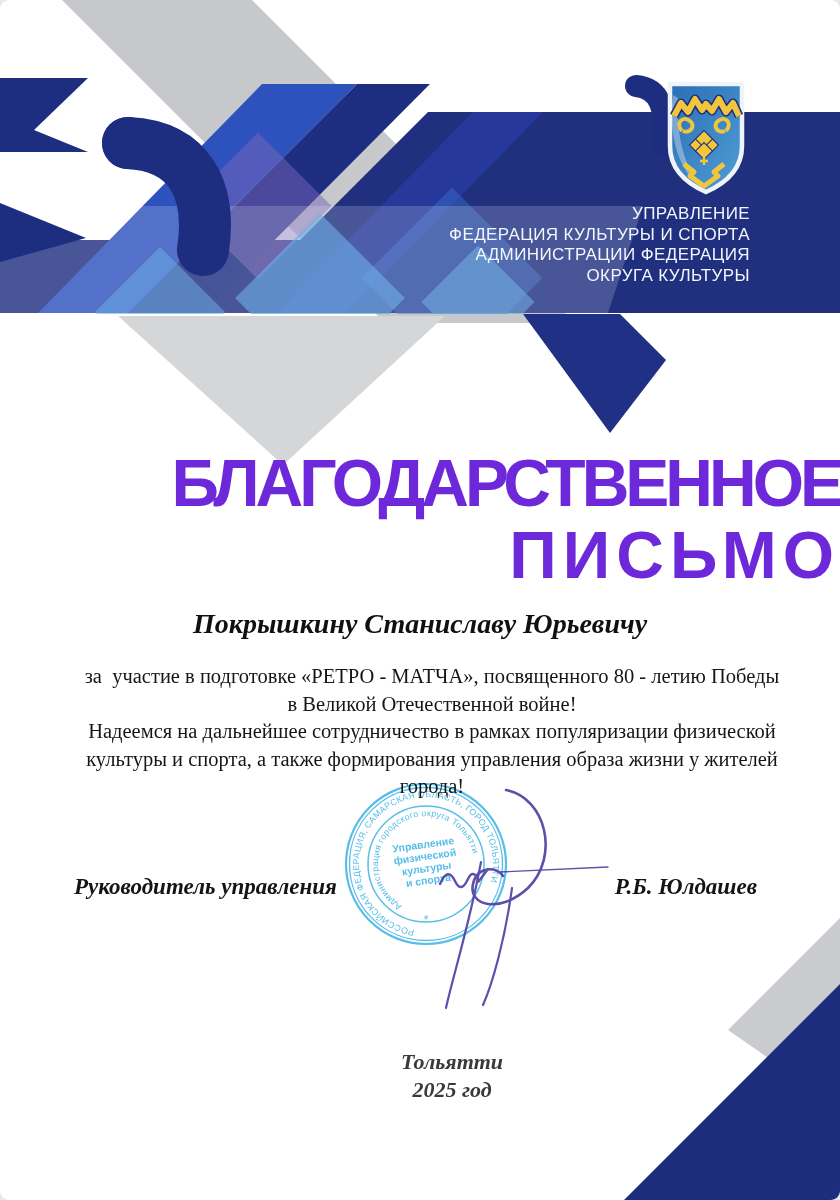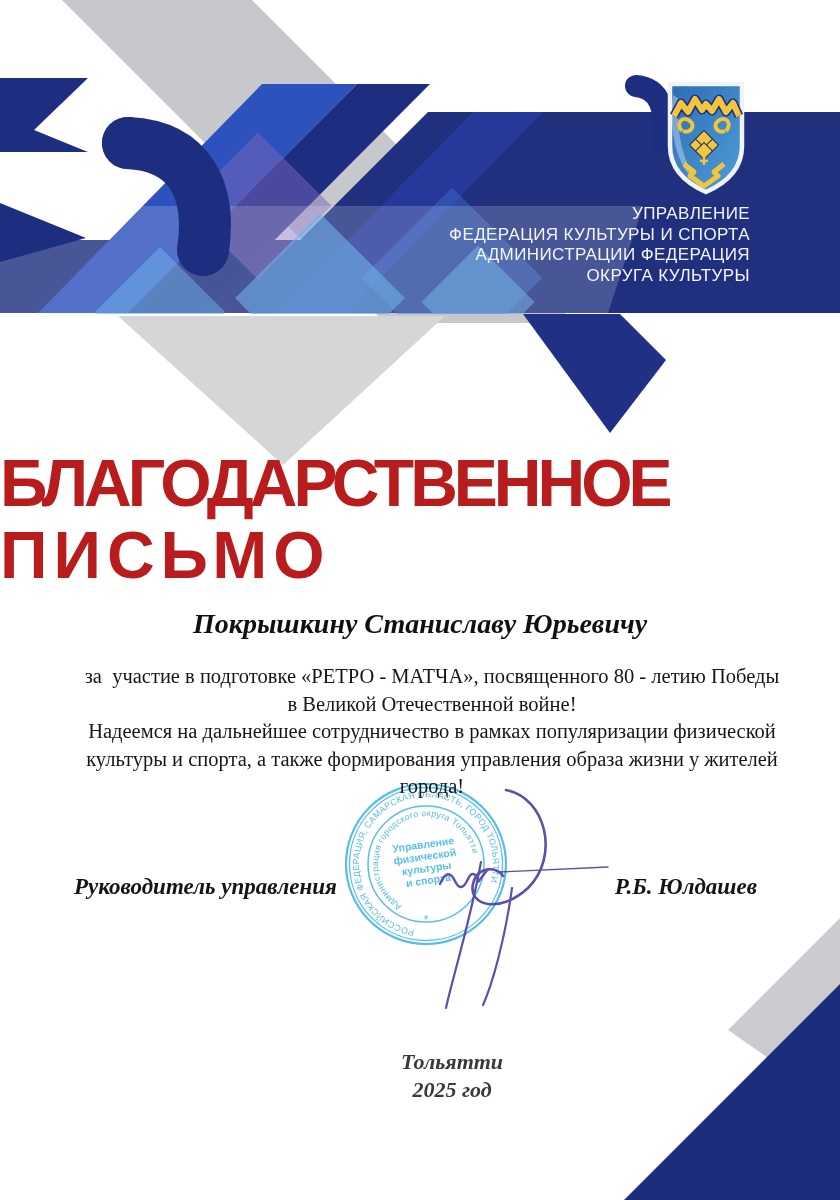--- a/index.html
+++ b/index.html
@@ -1,25 +1,25 @@
 <!DOCTYPE html>
 <html><head>
 <meta charset="utf-8">
 <style>
   html,body{margin:0;padding:0;background:#e9e9e9;}
   .page{position:relative;width:840px;height:1200px;background:#ffffff;overflow:hidden;
-        font-family:"Liberation Serif",serif;}
+        font-family:"Liberation Serif",serif;border-radius:9px;}
   .art{position:absolute;left:0;top:0;z-index:0;}
   .stamp-layer{position:absolute;left:0;top:0;z-index:3;mix-blend-mode:multiply;pointer-events:none;}
 
   .org-block{position:absolute;top:204px;right:90px;z-index:2;text-align:right;
              font-family:"Liberation Sans",sans-serif;font-size:17px;line-height:20.5px;
              color:#f2f6fd;letter-spacing:.4px;}
-  .title-block{position:absolute;top:446px;left:0;width:840px;z-index:2;text-align:left;
-               font-family:"Liberation Sans",sans-serif;font-weight:bold;color:#b91c1c;}
+  .title-block{position:absolute;top:446px;left:0;width:840px;z-index:2;text-align:right;
+               font-family:"Liberation Sans",sans-serif;font-weight:bold;color:#6d28d9;}
   .title-line1{font-size:66px;letter-spacing:-4px;line-height:74px;}
   .title-line2{font-size:66px;letter-spacing:6px;line-height:70px;}
   .recipient{position:absolute;top:608px;left:0;width:840px;z-index:2;text-align:center;
              font-size:28px;font-weight:bold;font-style:italic;color:#101010;}
   .body-block{position:absolute;top:663px;left:12px;width:840px;z-index:2;text-align:center;
               font-size:20.5px;line-height:27.5px;color:#151515;}
   .body-block div{white-space:pre;}
   .sig-row{position:absolute;top:874px;left:0;width:840px;z-index:2;font-size:23px;
            font-weight:bold;font-style:italic;color:#141414;}
   .sig-label{position:absolute;left:74px;top:0;}

